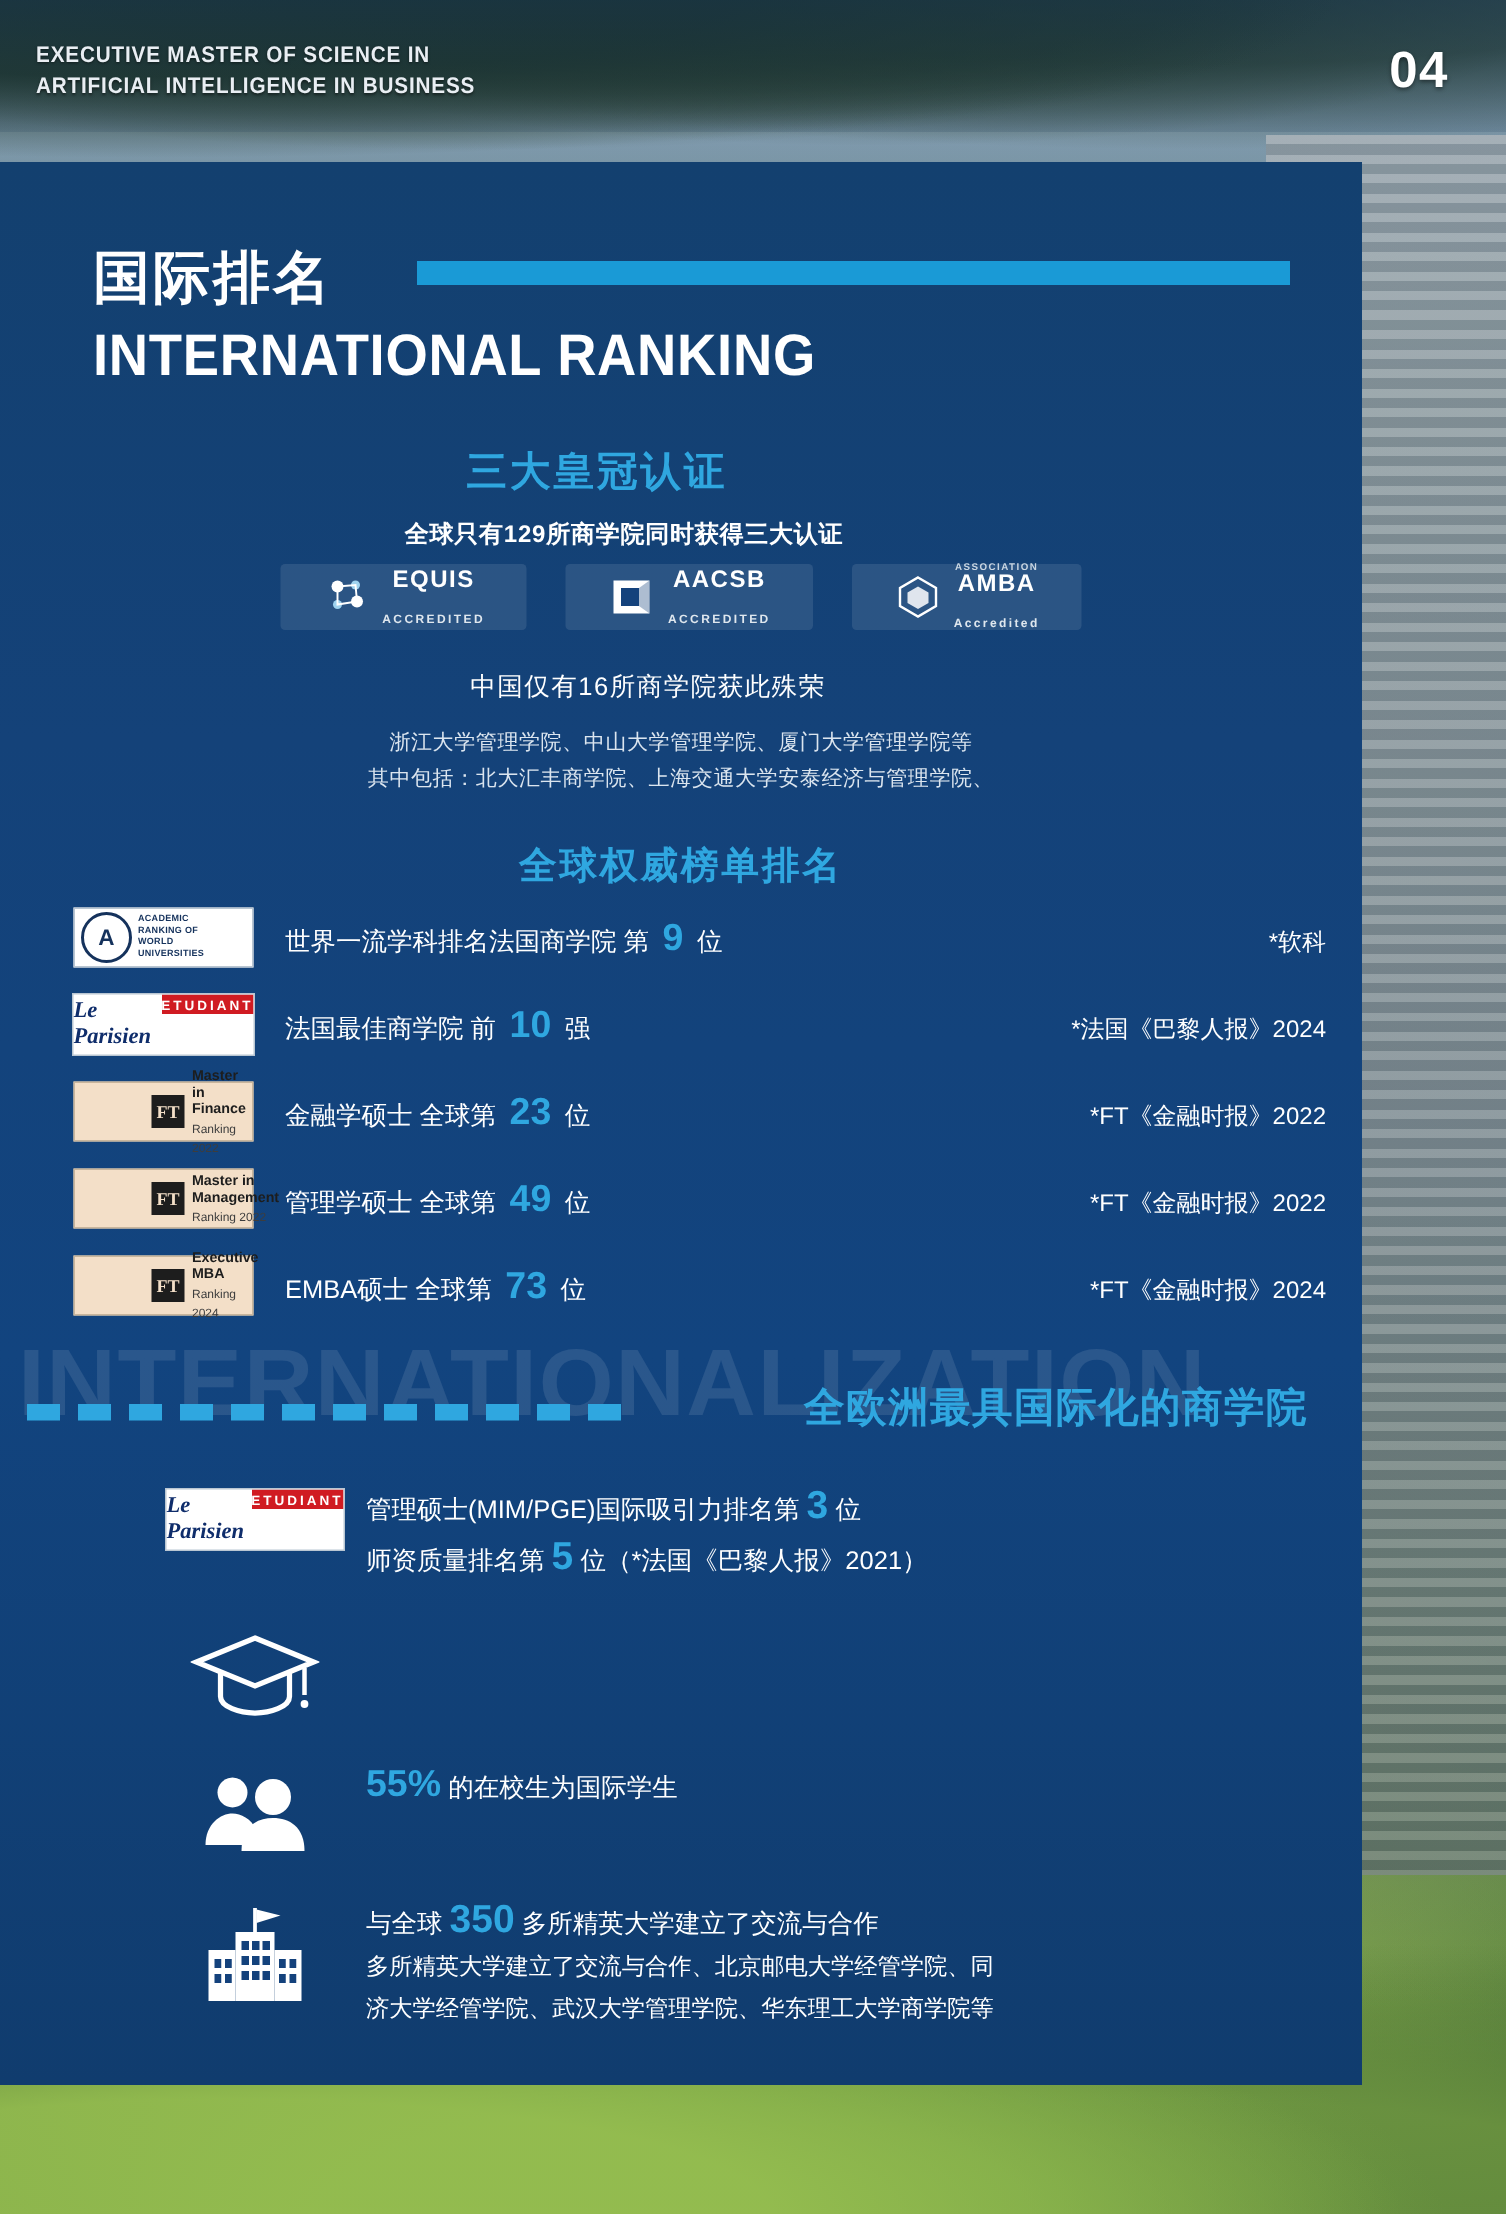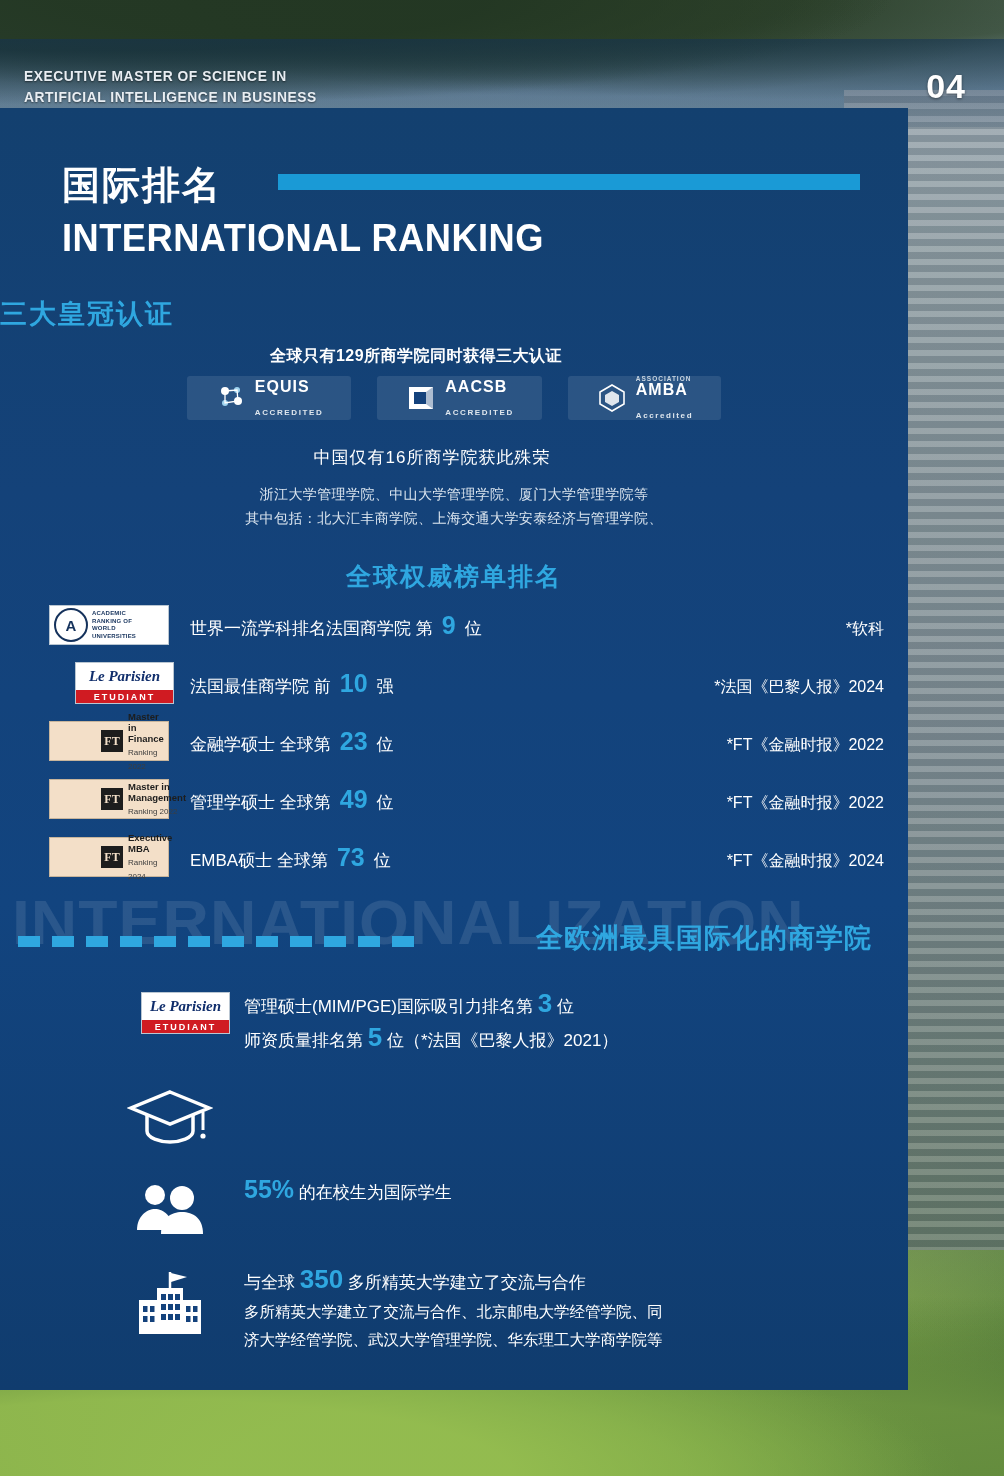--- a/index.html
+++ b/index.html
@@ -43,21 +43,20 @@
       radial-gradient(ellipse at 15% 100%, rgba(150,190,80,.9) 0 30%, rgba(100,140,55,0) 65%),
       radial-gradient(ellipse at 45% 110%, rgba(120,165,70,.9) 0 32%, rgba(80,120,50,0) 66%),
       radial-gradient(ellipse at 78% 100%, rgba(110,150,65,.85) 0 30%, rgba(70,110,45,0) 64%),
       linear-gradient(180deg,rgba(45,85,45,0),rgba(40,80,40,.9));
   }
 
   
   .header{
     position:absolute;left:0;top:0;width:100%;height:88px;
     background:linear-gradient(180deg,rgba(18,50,86,.55),rgba(18,50,86,.15));
-    margin-top:39px;
   }
   .header-title{
     position:absolute;left:24px;top:26px;
     color:#e9eef3;font-size:15px;line-height:21px;font-weight:bold;
     letter-spacing:.6px;
     text-transform:uppercase;
     text-shadow:0 1px 2px rgba(0,0,0,.5);
     font-stretch:condensed;
     transform:scaleX(.92);transform-origin:left center;
   }
@@ -84,37 +83,37 @@
     background:#1a9ad6;
   }
   .title-en{
     position:absolute;left:62px;top:108px;
     color:#ffffff;font-size:39px;font-weight:bold;letter-spacing:.5px;
     transform:scaleX(.93);transform-origin:left center;
   }
 
   
   .sec1-title{
-    position:absolute;top:188px;left:0;width:796px;
+    position:absolute;top:188px;left:0;width:796px;text-align:center;
     color:#2fa7e0;font-size:27px;font-weight:bold;letter-spacing:2px;
   }
   .sec1-sub{
     position:absolute;top:238px;left:0;width:832px;text-align:center;
     color:#ffffff;font-size:16px;font-weight:bold;letter-spacing:.5px;
   }
   .accred-row{
     position:absolute;top:268px;left:0;width:908px;
     display:flex;justify-content:center;align-items:center;gap:26px;
   }
   .accred{
     background:rgba(255,255,255,.10);
     border-radius:3px;
     padding:6px 28px;
     display:flex;align-items:center;gap:8px;
-    height:44px;box-sizing:border-box;
+    height:44px;box-sizing:border-box;text-align:center;
   }
   .accred .mark{
     width:32px;height:32px;flex:0 0 32px;
     display:flex;align-items:center;justify-content:center;
   }
   .accred .txt{display:flex;flex-direction:column;line-height:1;}
   .accred .t1{color:#ffffff;font-size:16px;font-weight:bold;letter-spacing:1px;}
   .accred .t2{color:#dfe7ee;font-size:8px;font-weight:bold;letter-spacing:1.6px;margin-top:14px;}
   .accred .t0{color:#c9d6e2;font-size:6.5px;font-weight:bold;letter-spacing:1px;}
 
@@ -144,21 +143,21 @@
     display:flex;align-items:center;gap:4px;padding:0 4px;box-sizing:border-box;
   }
   .logo-arwu .circ{
     width:30px;height:30px;border-radius:50%;border:2px solid #15325c;
     display:flex;align-items:center;justify-content:center;
     font-size:15px;font-weight:bold;color:#15325c;flex:0 0 30px;
   }
   .logo-arwu .lines{font-size:6px;line-height:7.5px;color:#15325c;font-weight:bold;letter-spacing:.2px;}
   .logo-parisien{
     width:120px;height:40px;background:#ffffff;border:1px solid #b9c6d2;
-    display:flex;flex-direction:column;overflow:hidden;margin-left:31px;
+    display:flex;flex-direction:row;overflow:hidden;
   }
   .logo-parisien .lp1{
     flex:1;display:flex;align-items:center;justify-content:center;
     color:#0f2d6b;font-size:15px;font-weight:bold;font-style:italic;
     font-family:"Liberation Serif",serif;
   }
   .logo-parisien .lp2{
     height:13px;background:#d01b22;color:#ffffff;font-size:9px;font-weight:bold;
     letter-spacing:2px;display:flex;align-items:center;justify-content:center;
   }

